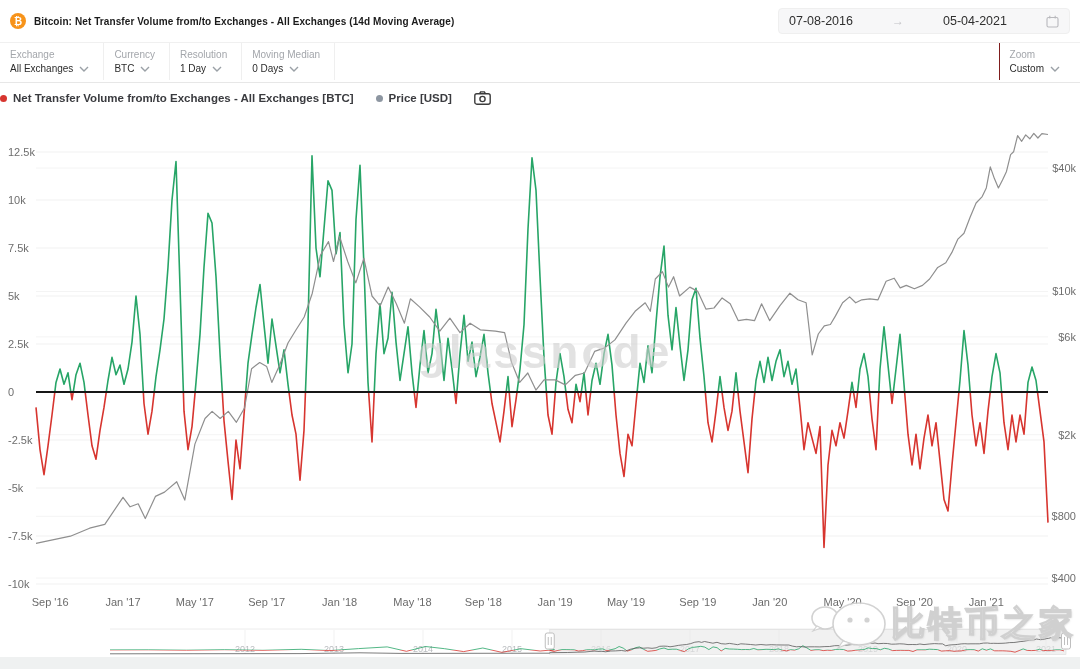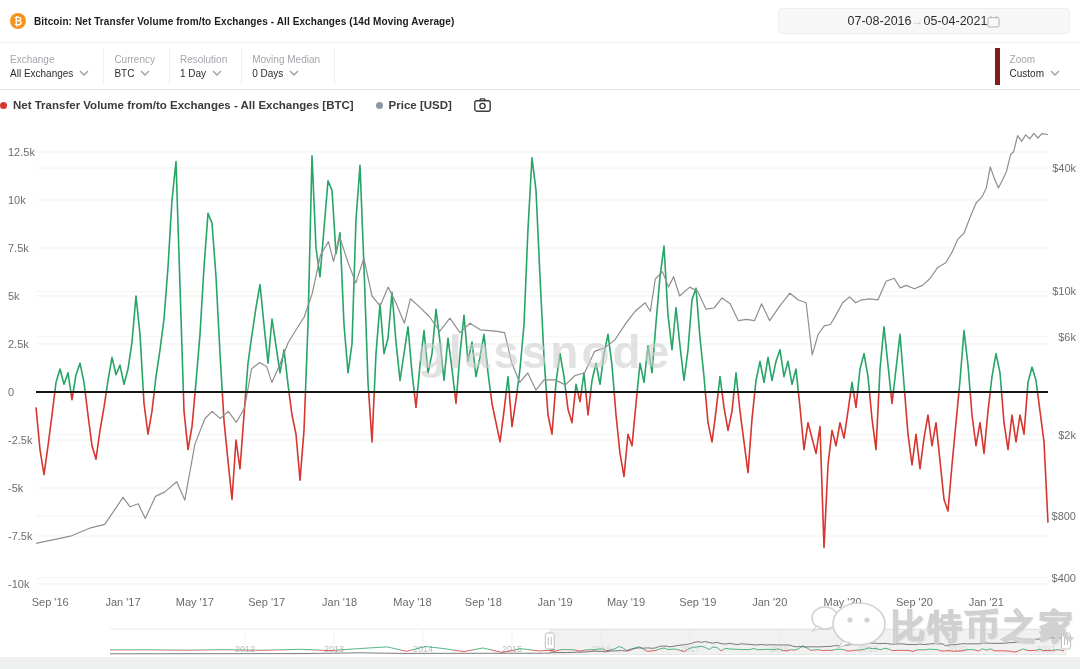--- a/index.html
+++ b/index.html
@@ -4,35 +4,35 @@
 <style>
   html,body{margin:0;padding:0;}
   body{width:1080px;height:669px;position:relative;overflow:hidden;background:#fff;
        font-family:"Liberation Sans",sans-serif;-webkit-font-smoothing:antialiased;}
   .header{display:flex;align-items:center;justify-content:space-between;height:42px;padding:0 10px;box-sizing:border-box;}
   .title-wrap{display:flex;align-items:center;gap:8px;}
   .btc-badge{width:16px;height:16px;border-radius:50%;background:#f7931a;color:#fff;font-size:10px;font-weight:700;
              display:flex;align-items:center;justify-content:center;flex:0 0 16px;}
   .page-title{font-size:10px;font-weight:700;color:#1b1b1b;letter-spacing:.1px;}
   .date-range{width:292px;height:26px;background:#f7f7f8;border:1px solid #efefef;border-radius:4px;
-              display:flex;align-items:center;justify-content:center;padding:0 22px;box-sizing:border-box;
+              display:flex;align-items:center;justify-content:space-between;padding:0 10px;box-sizing:border-box;
               font-size:12.5px;color:#2f2f2f;cursor:pointer;}
   .date-arrow{color:#c3c3c6;font-size:12px;}
-  .toolbar{display:flex;height:48px;box-sizing:border-box;border-top:1px solid #f0f0f0;border-bottom:1px solid #e7e7e7;align-items:center;}
+  .toolbar{display:flex;height:41px;box-sizing:border-box;border-top:1px solid #f0f0f0;border-bottom:1px solid #e7e7e7;align-items:flex-start;}
   .tcell{padding:6px 14px 6px 10px;border-right:1px solid #efefef;display:flex;flex-direction:column;justify-content:center;cursor:pointer;}
-  .tcell.zoom-cell{margin-left:auto;border-right:none;border-left:5px solid #7f1d1d;padding-right:20px;}
+  .tcell.zoom-cell{margin-left:auto;border-right:none;border-left:1px solid #7f1d1d;padding-right:20px;}
   .tlabel{font-size:10px;color:#a3a6ab;margin-bottom:3px;}
   .tvalue{font-size:10px;font-weight:400;color:#2c2c2c;display:flex;align-items:center;gap:6px;white-space:nowrap;}
   .legend-row{display:flex;justify-content:flex-start;align-items:center;height:30px;gap:22px;padding-right:12px;
               font-size:11.5px;font-weight:600;color:#3a3b3f;}
   .legend-item{display:flex;align-items:center;gap:6px;cursor:pointer;}
   .dot{width:7px;height:7px;border-radius:50%;display:inline-block;}
   #chart-svg{position:absolute;top:120px;left:0;}
   #nav-svg{position:absolute;top:628px;left:0;}
-  .site-mark{position:absolute;right:4px;top:597px;display:flex;align-items:center;z-index:6;pointer-events:none;}
+  .site-mark{position:absolute;right:4px;top:597px;display:flex;align-items:center;z-index:6;pointer-events:none;font-family:Liberation Mono, monospace;}
   .site-text{font-size:34px;font-weight:700;color:rgba(255,255,255,.93);
              -webkit-text-stroke:1.3px #d0d0d0;text-shadow:0 0 1px #cfcfcf,1px 1px 2px rgba(180,180,180,.55);
              letter-spacing:3px;line-height:1;}
   svg text{font-family:"Liberation Sans",sans-serif;}
 </style>
 </head>
 <body>
 
 <div class="header">
   <div class="title-wrap">

